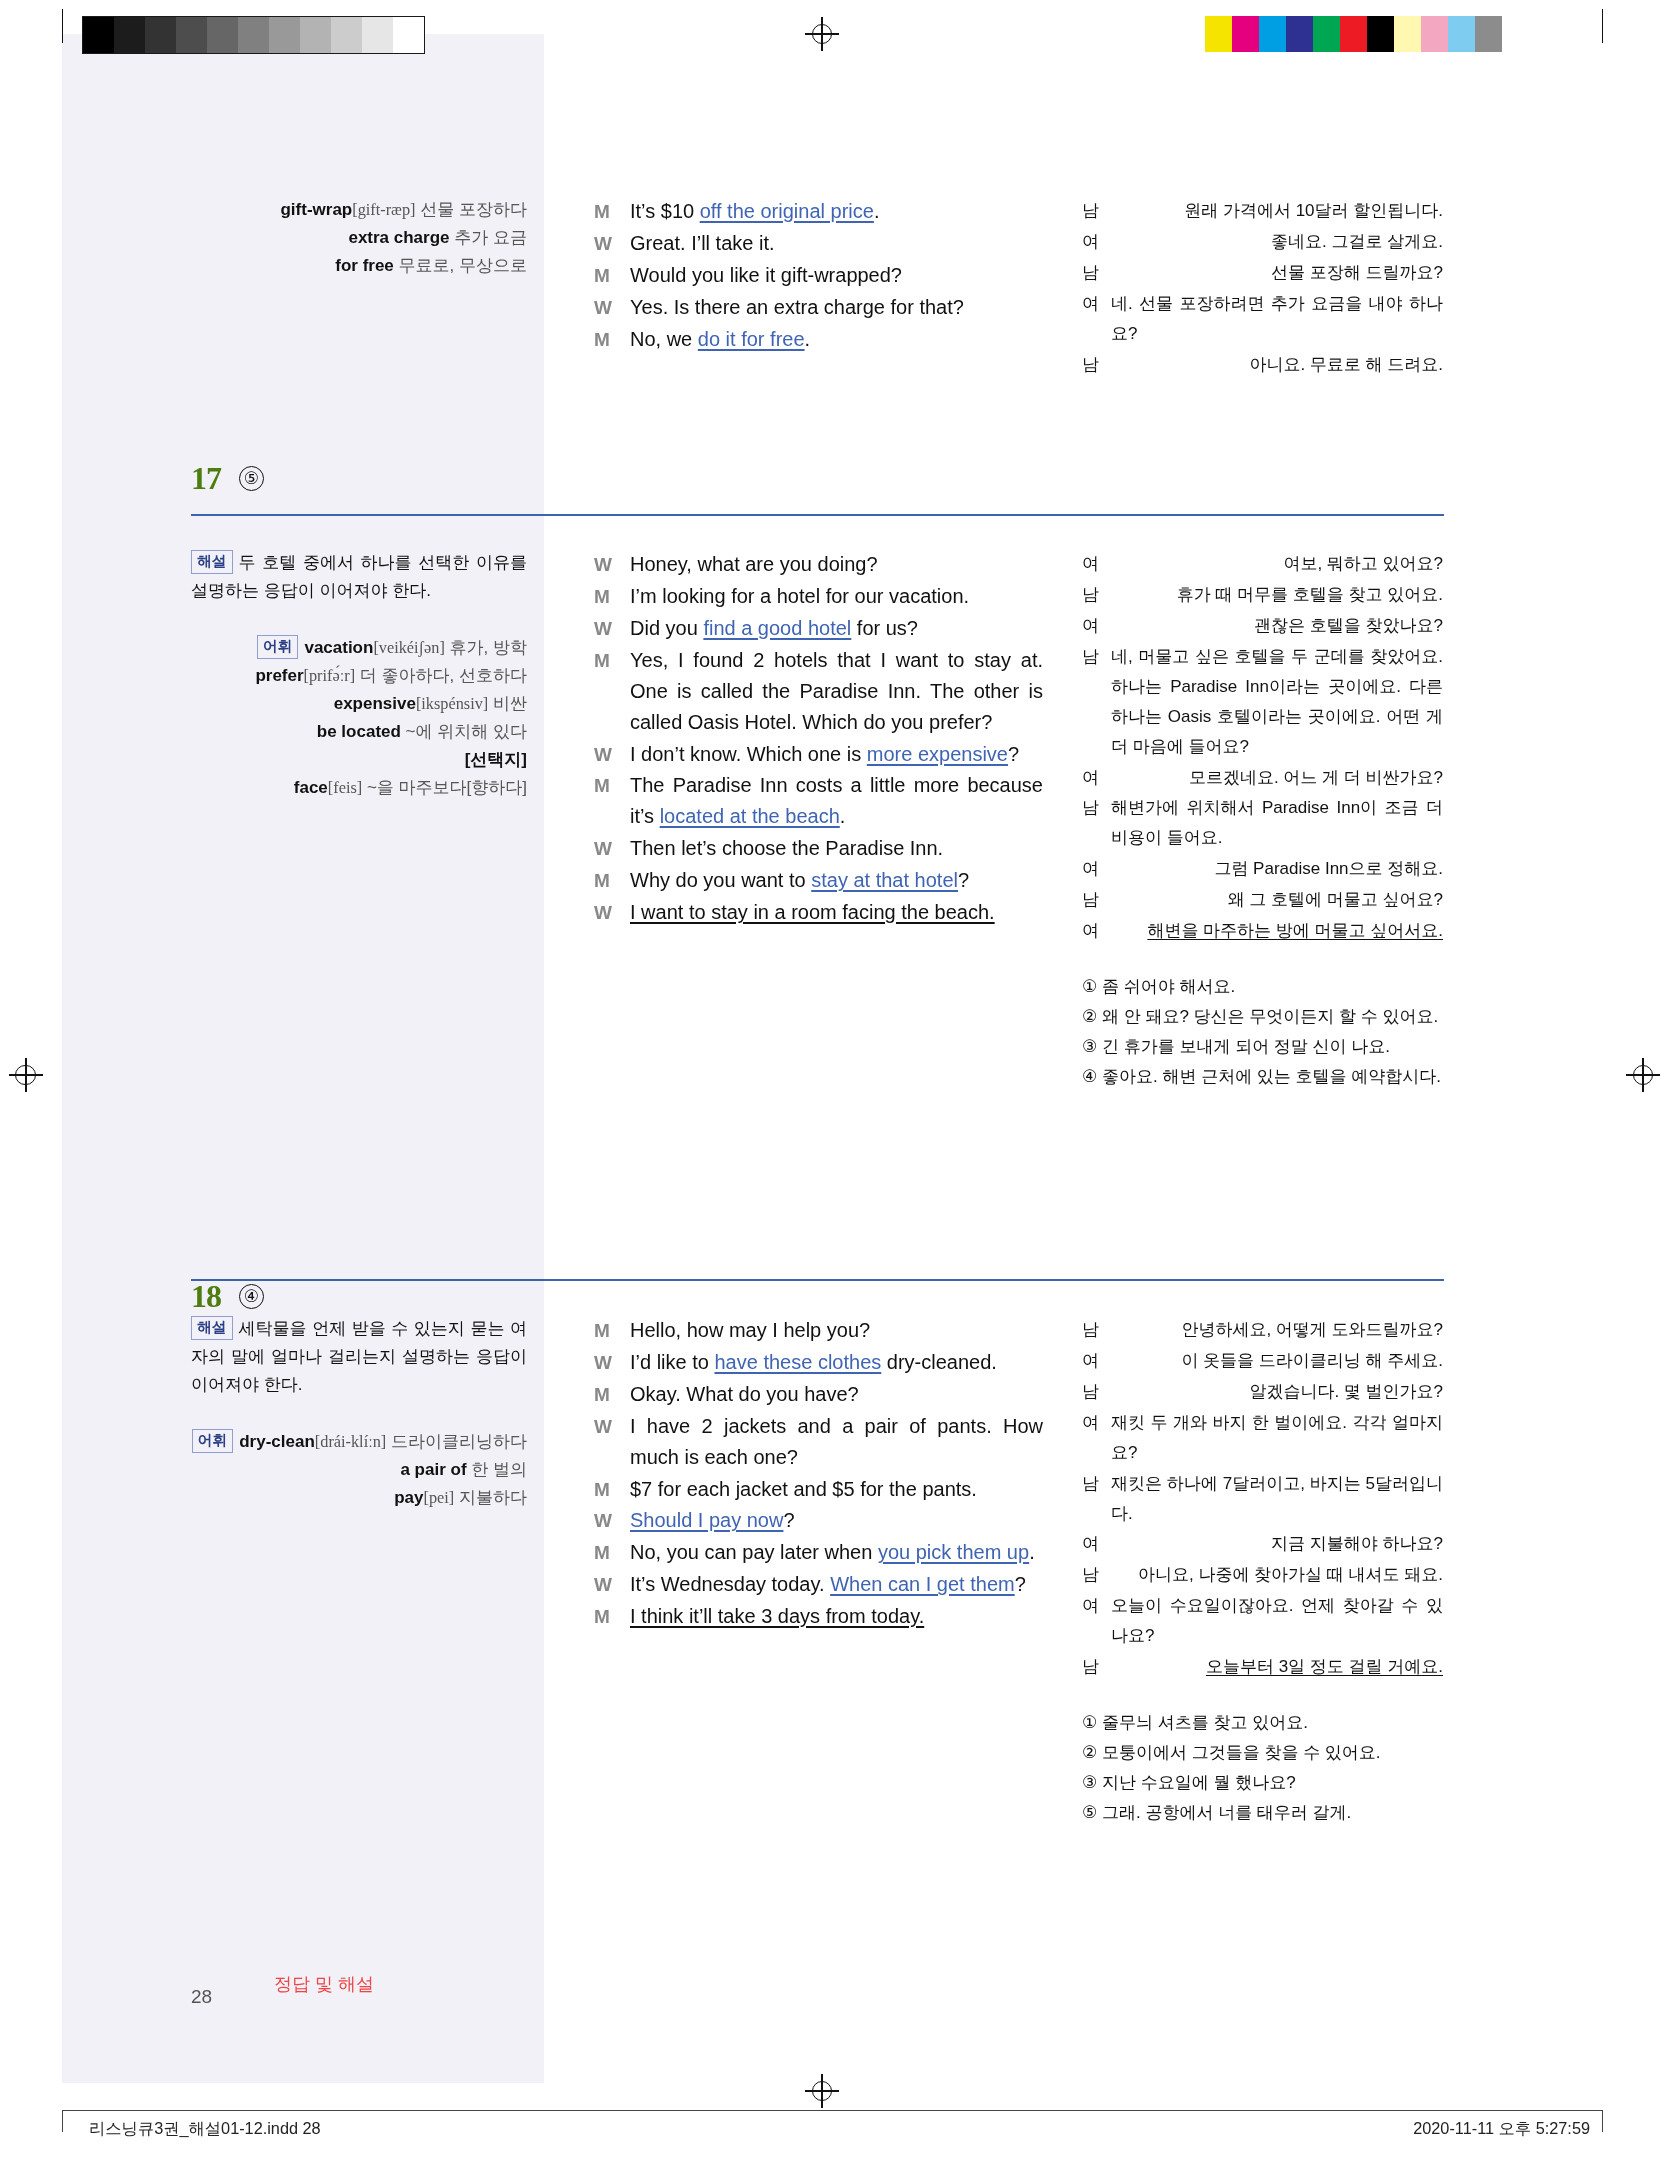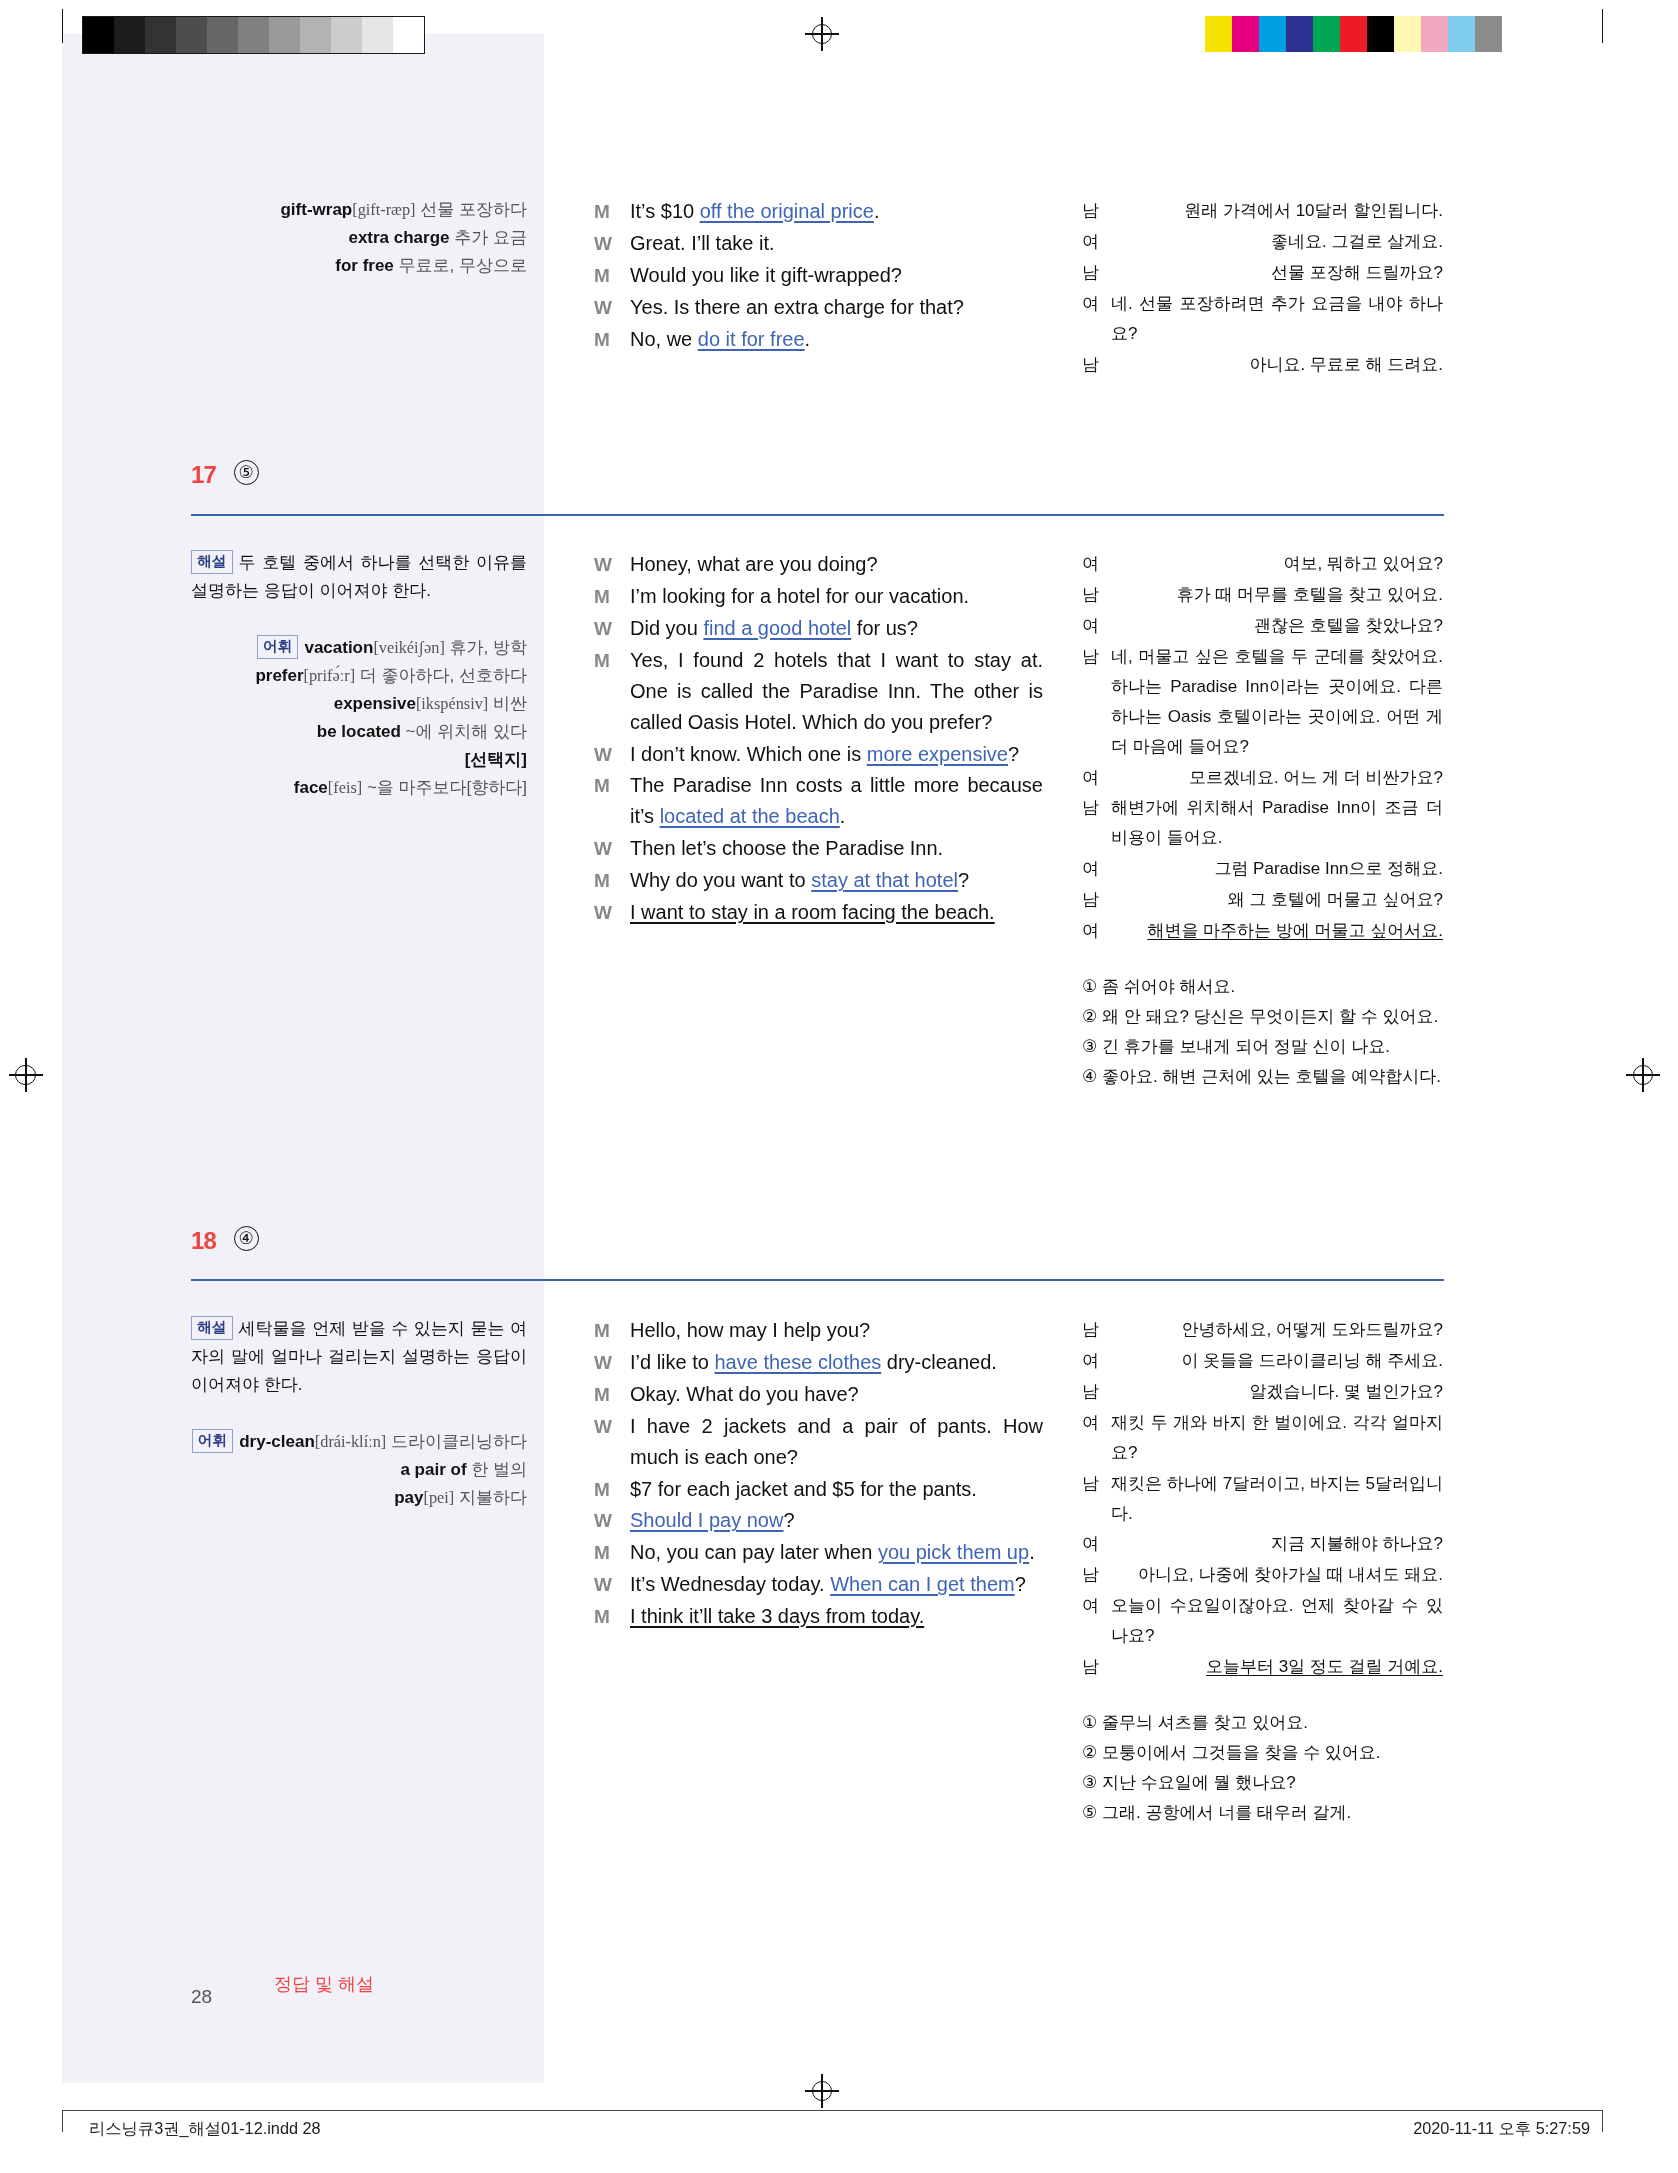--- a/index.html
+++ b/index.html
@@ -47,21 +47,21 @@
     margin-right:6px; vertical-align:1.7px; background:#f1f1f7;
   }
   .vocab { font-size:17px; line-height:28px; color:#111;text-align:right; }
   .vocab .w { font-weight:bold; color:#111; }
   .vocab .ipa { font-family:"Liberation Serif","DejaVu Serif",serif; color:#555; font-size:16.3px; }
   .vocab .ko { color:#555; }
   .vocab .sect { font-weight:bold; color:#111; }
 
   
   .qhead { position:absolute; left:191px; width:1253px; }
-  .qhead .qno { font-size:24px; font-weight:bold; color:#ef4444; letter-spacing:-0.9px; }
+  .qhead .qno { font-size:32px; font-weight:bold; color:#4d7c0f; letter-spacing:-0.9px;font-family:Liberation Serif, serif; }
   .qhead .qans {
     display:inline-block; margin-left:13.8px; width:25px; height:25px; line-height:23px;
     border:1.7px solid #111; border-radius:50%; text-align:center;
     font-size:17px; color:#111; vertical-align:5.2px;
   }
   .qrule { position:absolute; left:191px; width:1253px; height:1.7px; background:#3d63ac; }
 
   
   .dlg-line { display:flex; margin-bottom:0.9px; }
   .spk {
@@ -303,21 +303,21 @@
           </div>
         </div>
       <div class="k-opts" id="q17-options">
           <div class="k-opt">① 좀 쉬어야 해서요.</div>
           <div class="k-opt">② 왜 안 돼요? 당신은 무엇이든지 할 수 있어요.</div>
           <div class="k-opt">③ 긴 휴가를 보내게 되어 정말 신이 나요.</div>
           <div class="k-opt">④ 좋아요. 해변 근처에 있는 호텔을 예약합시다.</div>
         </div>
     </div>
 
-    <div class="qhead" style="top:1226px;">
+    <div class="qhead" style="top:1278px;">
       <span class="qno">18</span>
       <span class="qans">④</span>
     </div>
     <div class="qrule" style="top:1279px;"></div>
 
     <div class="col-note" style="top:1315px;">
       <div class="note-text">
         <span class="tag">해설</span><span>세탁물을 언제 받을 수 있는지 묻는 여자의 말에 얼마나 걸리는지 설명하는 응답이 이어져야 한다.</span>
       </div>
       <div class="vocab" id="q18-vocab" style="margin-top:29px;">

